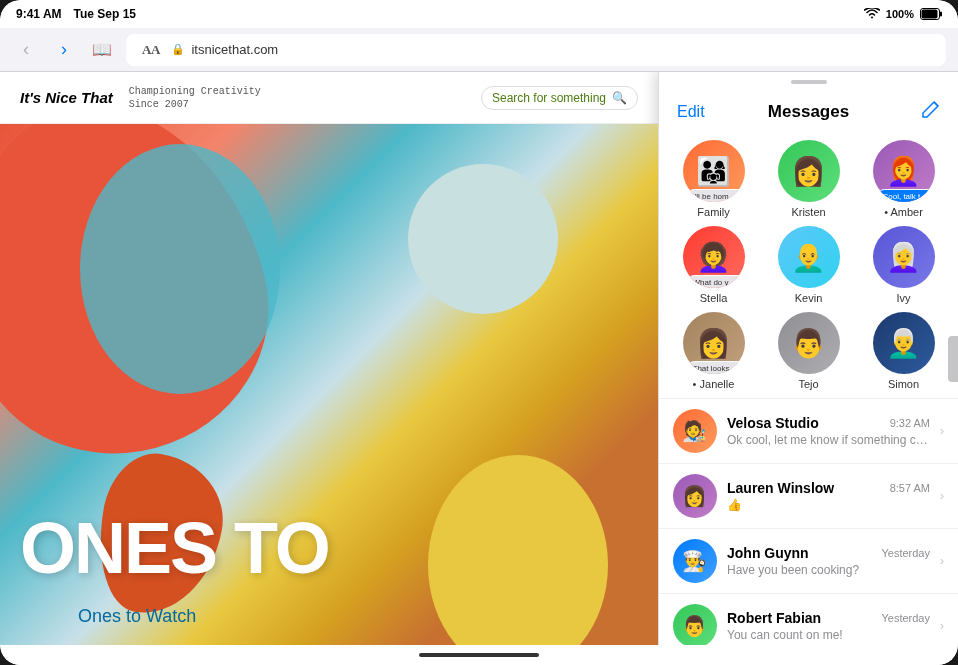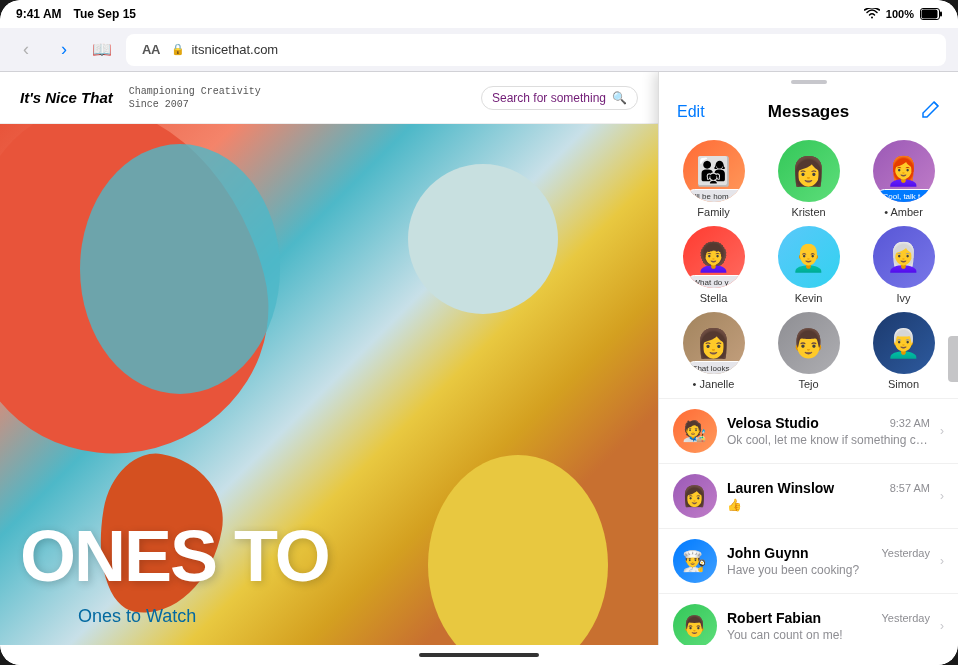--- a/index.html
+++ b/index.html
@@ -63,20 +63,21 @@
     .book-btn {
       width: 28px; height: 28px;
       display: flex; align-items: center; justify-content: center;
       color: #007aff; font-size: 16px;
     }
     .aa-btn {
       font-size: 13px; font-weight: 600;
       color: #555;
       padding: 0 6px;
       letter-spacing: -0.5px;
+      font-family: Liberation Serif, serif;
     }
     .url-bar {
       flex: 1;
       height: 32px;
       background: white;
       border-radius: 8px;
       display: flex;
       align-items: center;
       padding: 0 10px;
       gap: 6px;
@@ -127,39 +128,39 @@
     }
     .site-search {
       margin-left: auto;
       display: flex;
       align-items: center;
       border: 1px solid #ddd;
       border-radius: 20px;
       padding: 4px 10px;
       gap: 6px;
       font-size: 12px;
-      color: #701a75;
+      color: #4d7c0f;
     }
 
     
     .hero-area {
       flex: 1;
       position: relative;
       overflow: hidden;
     }
     .hero-bg {
       width: 100%;
       height: 100%;
       background: linear-gradient(135deg, #e8543a 0%, #f4846a 20%, #4db8c8 35%, #c8e0e8 50%, #e8c840 60%, #d4a020 70%, #c87030 80%);
       position: absolute;
       top: 0; left: 0;
     }
     .hero-text {
       position: absolute;
-      bottom: 56px;
+      bottom: 64px;
       left: 20px;
       font-size: 72px;
       font-weight: 900;
       color: white;
       line-height: 0.9;
       letter-spacing: -2px;
       text-shadow: 2px 2px 8px rgba(0,0,0,0.2);
     }
     .hero-subtitle {
       position: absolute;

